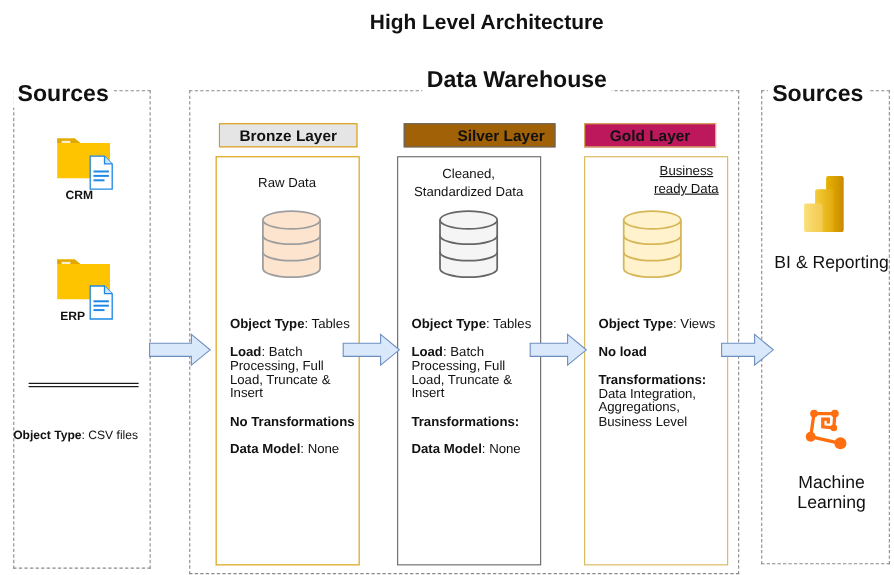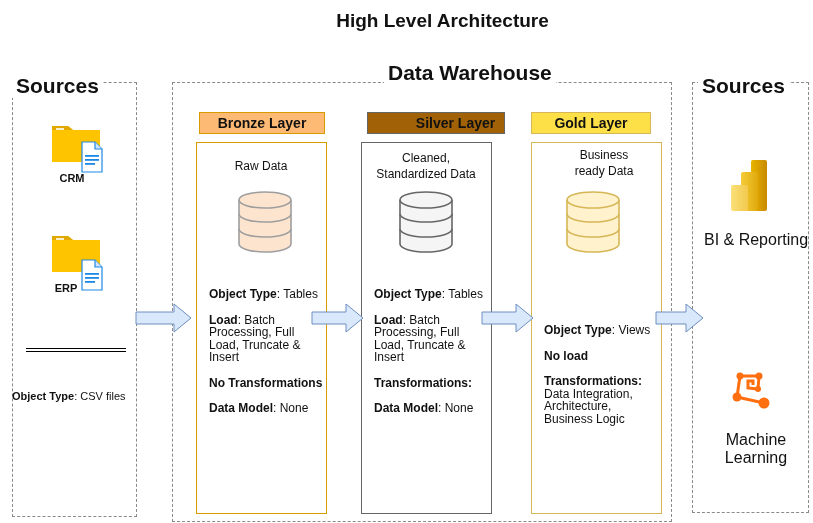--- a/index.html
+++ b/index.html
@@ -55,21 +55,21 @@
 
 <div class="abs" style="left:26px; top:348px; width:100px; height:2px; border-top:1px solid #000; border-bottom:1px solid #000;"></div>
 
 <div class="abs" style="left:12px; top:389px; width:125px; text-align:left; font-size:11px; line-height:15px;">
   <div><b>Object Type</b><span>: CSV files</span></div>
 </div>
 
 <div class="abs dashed" style="left:172px; top:82px; width:500px; height:440px;"></div>
 <div class="abs sec-title" style="left:348px; top:61px;margin-left:36px;">Data Warehouse</div>
 
-<div class="abs layer-label" style="left:199px; top:112px; width:126px; background:#fdba74; border:1px solid #d79b00;">Bronze Layer</div>
+<div class="abs layer-label" style="left:199px; top:112px; width:126px; background:#e5e5e5; border:1px solid #d79b00;">Bronze Layer</div>
 <div class="abs layer-box" style="left:196px; top:142px; width:131px; height:372px; border:1.5px solid #d79b00;"></div>
 <div class="abs desc" style="left:216px; top:158px; width:90px;">Raw Data</div>
 <svg class="abs" style="left:236px; top:190px;" width="58" height="64" viewBox="0 0 58 64">
   <path d="M3 10 v44 a26 8 0 0 0 52 0 v-44" fill="#fde4cf" stroke="#9e9e9e" stroke-width="1.6"></path>
   <ellipse cx="29" cy="10" rx="26" ry="8" fill="#fde4cf" stroke="#9e9e9e" stroke-width="1.6"></ellipse>
   <path d="M3 24 a26 8 0 0 0 52 0" fill="none" stroke="#9e9e9e" stroke-width="1.6"></path>
   <path d="M3 39 a26 8 0 0 0 52 0" fill="none" stroke="#9e9e9e" stroke-width="1.6"></path>
 </svg>
 <div class="abs info" style="left:209px; top:288px; width:114px;">
   <p><b>Object Type</b><span>: Tables</span></p>
@@ -87,33 +87,33 @@
   <path d="M3 24 a26 8 0 0 0 52 0" fill="none" stroke="#666" stroke-width="1.6"></path>
   <path d="M3 39 a26 8 0 0 0 52 0" fill="none" stroke="#666" stroke-width="1.6"></path>
 </svg>
 <div class="abs info" style="left:374px; top:288px; width:114px;">
   <p><b>Object Type</b><span>: Tables</span></p>
   <p><b>Load</b><span>: Batch Processing, Full Load, Truncate &amp; Insert</span></p>
   <p><b>Transformations:</b><br></p>
   <p><b>Data Model</b><span>: None</span></p>
 </div>
 
-<div class="abs layer-label" style="left:531px; top:112px; width:120px; background:#fde047; border:1px solid #d6b656;">Gold Layer</div>
+<div class="abs layer-label" style="left:531px; top:112px; width:120px; background:#be185d; border:1px solid #d6b656;">Gold Layer</div>
 <div class="abs layer-box" style="left:531px; top:142px; width:131px; height:372px; border:1.5px solid #d6b656;"></div>
-<div class="abs desc" style="left:564px; top:147px; width:80px;">Business ready Data</div>
+<div class="abs desc" style="left:584px; top:147px; width:80px;text-decoration:underline;">Business ready Data</div>
 <svg class="abs" style="left:564px; top:190px;" width="58" height="64" viewBox="0 0 58 64">
   <path d="M3 10 v44 a26 8 0 0 0 52 0 v-44" fill="#fff2cc" stroke="#d6b656" stroke-width="1.6"></path>
   <ellipse cx="29" cy="10" rx="26" ry="8" fill="#fff2cc" stroke="#d6b656" stroke-width="1.6"></ellipse>
   <path d="M3 24 a26 8 0 0 0 52 0" fill="none" stroke="#d6b656" stroke-width="1.6"></path>
   <path d="M3 39 a26 8 0 0 0 52 0" fill="none" stroke="#d6b656" stroke-width="1.6"></path>
 </svg>
-<div class="abs info" style="left:544px; top:288px; width:114px;margin-top:36px;">
+<div class="abs info" style="left:544px; top:288px; width:114px;">
   <p><b>Object Type</b><span>: Views</span></p>
   <p><b>No load</b></p>
-  <p><b>Transformations:</b><br><span>Data Integration, Architecture, Business Logic</span></p>
+  <p><b>Transformations:</b><br><span>Data Integration, Aggregations, Business Level</span></p>
 </div>
 
 <div class="abs dashed" style="left:692px; top:82px; width:117px; height:431px;"></div>
 <div class="abs sec-title" style="left:698px; top:74px;">Sources</div>
 
 <svg class="abs" style="left:730px; top:160px;" width="40" height="52" viewBox="0 0 40 52">
   <defs>
     <linearGradient id="pb1" x1="0" x2="1">
         <stop offset="0" stop-color="#e8b400"></stop>
         <stop offset="1" stop-color="#c98a00"></stop>

